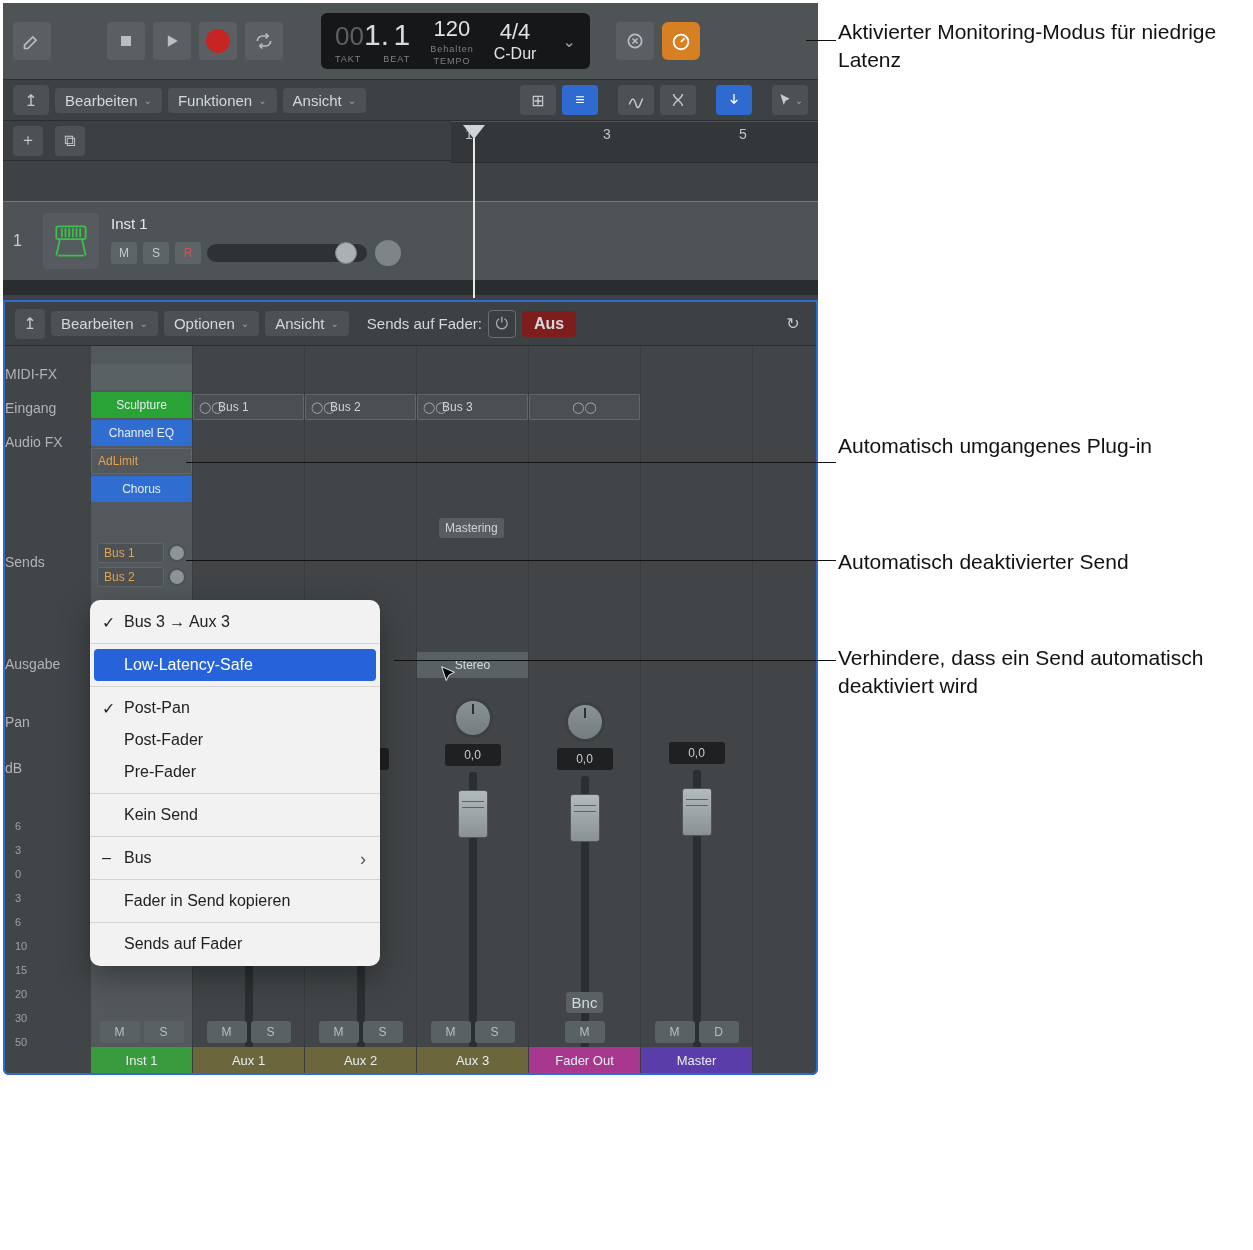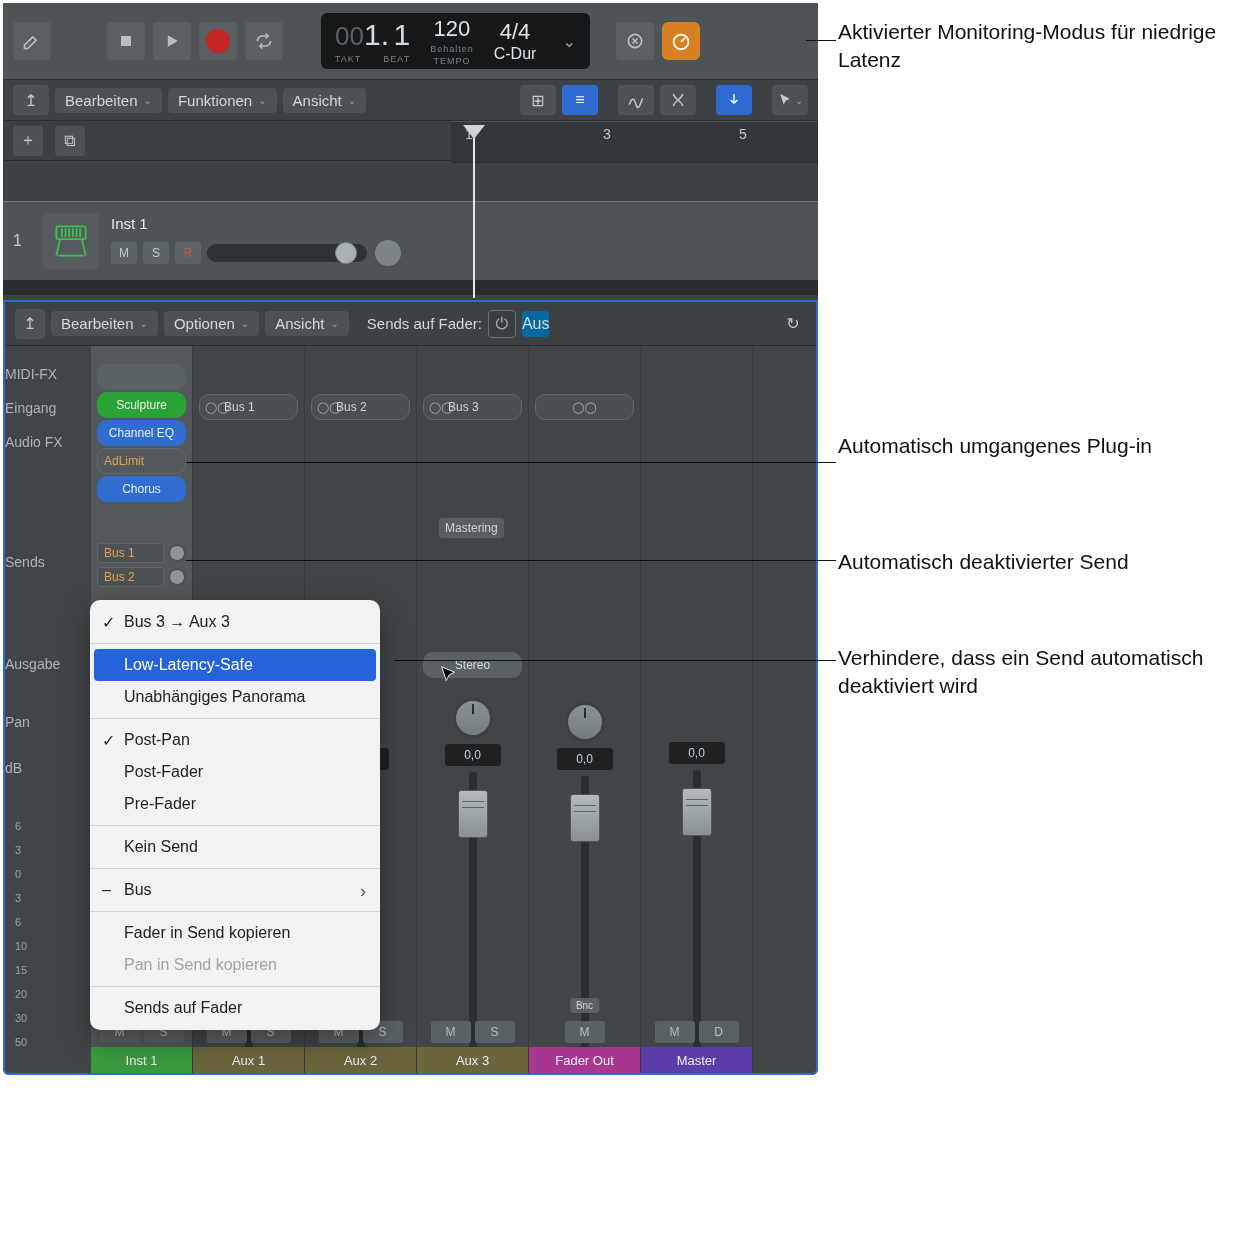--- a/index.html
+++ b/index.html
@@ -36,28 +36,28 @@
   .msbtn.r { color:#d25050; }
   .vol { width:160px; height:18px; background:#2e3234; border-radius:10px; position:relative; }
   .vol .knob { position:absolute; right:10px; top:-2px; width:22px; height:22px; background:#aab1b5; border-radius:50%; border:1px solid #7e868b; }
   .rot { width:30px; height:30px; background:#7d8589; border-radius:50%; border:2px solid #4d5356;}
   .darkarea { height: 14px; background:#2a2d2f; }
 
   .mixer { position:absolute; left:3px; top:300px; width:815px; height:775px; background:#414547; border:2px solid #2f6ad0; border-radius:0 0 6px 6px; }
   .mixtoolbar { height:44px; background:#3c4143; display:flex; align-items:center; padding:0 10px; gap:6px; border-bottom:1px solid #2a2d2f; }
   .mixtoolbar .txt { color:#d3d8db; font-size:15px; }
   .mixtoolbar .pwr { width:28px; height:28px; background:#3a3e41; border:1px solid #6a7176; border-radius:4px; display:flex; align-items:center; justify-content:center; color:#aab1b5; }
-  .mixtoolbar .aus { color:#d3d8db; padding:4px 0; background:#0369a1; border-radius:4px; }
+  .mixtoolbar .aus { color:#d3d8db; padding:4px 12px; background:#7f1d1d; border-radius:4px;font-weight:bold; }
 
   .mixbody { position:relative; height:calc(100% - 44px); padding-top:4px;}
   .rowlabel { position:absolute; left:0; width:86px; color:#aeb4b8; font-size:14px; text-align:left; padding-left:0;}
   .channels { position:absolute; left:86px; right:0; top:0; height:100%; display:flex; }
   .ch { width:112px; border-right:1px solid #383c3e; position:relative; padding-top:0; }
   .ch.first { width:102px; background:#52585b;}
-  .slot { height:26px; margin:2px 6px; border-radius:10px; display:flex; align-items:center; justify-content:center; font-size:12px; color:#e9edf0; position:relative;}
+  .slot { height:26px; margin:2px 0; border-radius:1px; display:flex; align-items:center; justify-content:center; font-size:12px; color:#e9edf0; position:relative;}
   .slot.green { background:#29a336; }
   .slot.blue { background:#2f6dd0; }
   .slot.orange { color:#e8a14c; border:1px solid #61676a; justify-content:flex-start; padding-left:6px; background:#52585b;}
   .slot.bus { border:1px solid #61676a; background:#4a4f52; justify-content:flex-start; padding-left:24px; color:#cfd4d7;}
   .slot.bus .stereo-ic { position:absolute; left:5px; font-size:11px; color:#a8aeb2;}
   .slot.bus.empty { justify-content:center; padding:0;}
   .slot.gray { background:#5a6164; color:#d7dcdf; }
   .sendline { display:flex; align-items:center; gap:4px; margin:2px 6px; height:22px;}
   .sendlabel { flex:1; border:1px solid #5f6568; border-radius:3px; color:#e8a14c; font-size:12px; padding:2px 6px; background:#4c5154;}
   .sendknob { width:18px; height:18px; border-radius:50%; background:#8e9599; border:2px solid #4b5154;}
@@ -83,21 +83,21 @@
   .ctxmenu .item.checked::before { content:'✓'; position:absolute; left:12px; }
   .ctxmenu .item.sel { background:#2662d9; color:#fff; border-radius:4px; margin:0 4px; padding-left:30px;}
   .ctxmenu .item.disabled { color:#a2a2a2; }
   .ctxmenu .item.sub::after { content:'›'; position:absolute; right:14px; font-size:18px; color:#555;}
   .ctxmenu .item.dash::before { content:'–'; position:absolute; left:12px; }
   .ctxmenu hr { border:none; border-top:1px solid #d4d4d4; margin:5px 0; }
   .cursor { position:absolute; left:438px; top:664px; width:22px; height:22px; z-index:60;}
 
   .callout { position:absolute; font-size:21px; color:#111; line-height:1.35; }
   .leader { position:absolute; height:1px; background:#111; }
-  .bnc { font-size:10px; color:#d3d8db; background:#5a6164; border-radius:3px; padding:2px 6px; position:absolute; left:50%; transform:translateX(-50%); bottom:60px;}
+  .bnc { font-size:15px; color:#d3d8db; background:#5a6164; border-radius:3px; padding:2px 6px; position:absolute; left:50%; transform:translateX(-50%); bottom:60px;}
   .masteringlbl { font-size:12px; color:#cfd4d7; background:#575d60; border-radius:3px; padding:3px 6px; position:absolute;}
 
 </style>
 </head>
 <body>
 
 <div class="app">
 
   <div class="transport">
     <div class="tbtn">
@@ -424,32 +424,30 @@
         </div>
       </div>
     </div>
   </div>
 </div>
 
 <div class="ctxmenu">
   <div class="item checked">Bus 3 → Aux 3</div>
   <hr>
   <div class="item sel">Low-Latency-Safe</div>
-  <div class="item">Unabhängiges Panorama</div>
   <hr>
   <div class="item checked">Post-Pan</div>
   <div class="item">Post-Fader</div>
   <div class="item">Pre-Fader</div>
   <hr>
   <div class="item">Kein Send</div>
   <hr>
   <div class="item dash sub">Bus</div>
   <hr>
   <div class="item">Fader in Send kopieren</div>
-  <div class="item disabled">Pan in Send kopieren</div>
   <hr>
   <div class="item">Sends auf Fader</div>
 </div>
 
 <svg class="cursor" viewBox="0 0 24 24">
     <path d="M4 3l5 15 3-6 6-3z" fill="#000" stroke="#fff" stroke-width="1"></path>
   </svg>
 
 <div class="leader" style="left:806px; top:40px; width:30px;"></div>
 <div class="leader" style="left:186px; top:462px; width:650px;"></div>

